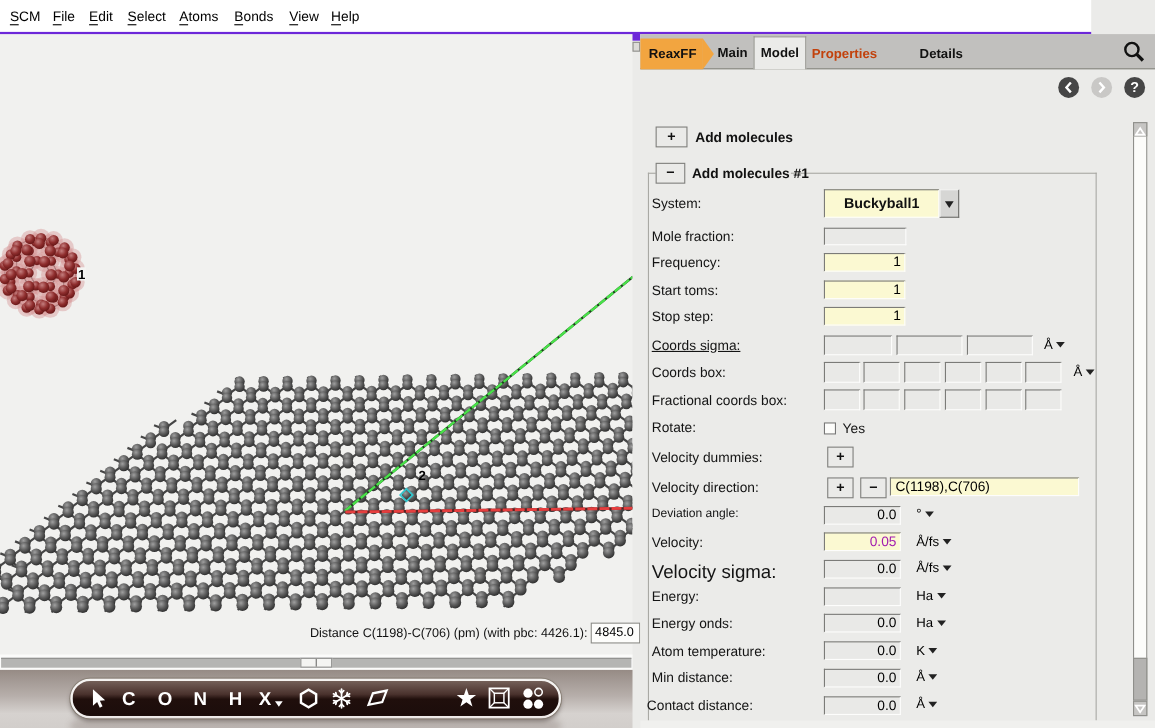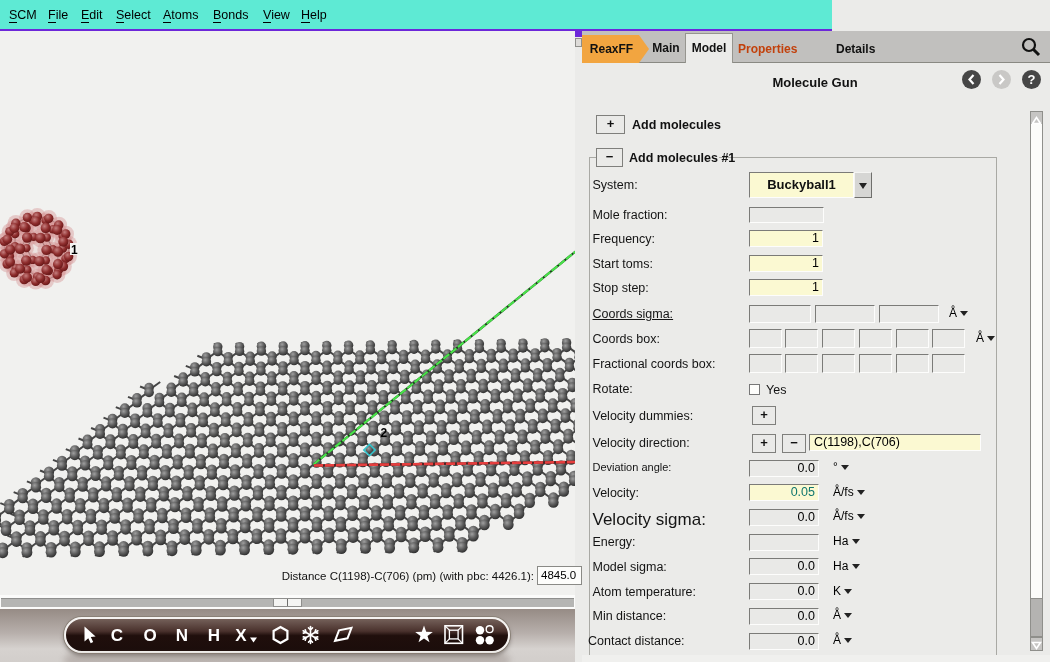--- a/index.html
+++ b/index.html
@@ -1,20 +1,20 @@
 <!DOCTYPE html>
 <html><head>
 <meta charset="utf-8">
 <style>
   html,body{margin:0;padding:0;}
   body{width:1050px;height:662px;position:relative;overflow:hidden;
        font-family:"Liberation Sans",sans-serif;background:#ebebe9;}
   .abs{position:absolute;}
   
-  #menubar{left:0;top:0;width:832px;height:29px;background:#5eead4;border-bottom:8px solid #6d28d9;}
+  #menubar{left:0;top:0;width:992px;height:29px;background:#ffffff;border-bottom:8px solid #6d28d9;}
   .mitem{position:absolute;top:8px;font-size:12.5px;color:#000;}
   .mitem u{text-decoration:none;border-bottom:1.4px solid #000;padding-bottom:0px;}
   
   #viewer{left:0;top:31px;width:575px;height:566px;background:#f1f1ef;overflow:hidden;}
   #grab{left:575px;top:38px;width:7px;height:9px;background:#dddbd8;border:1px solid #8f8f8b;box-sizing:border-box;}
   
   #panel{left:582px;top:31px;width:468px;height:631px;background:#ebebe9;overflow:hidden;}
 </style>
 </head>
 <body>
@@ -2034,21 +2034,20 @@
     <div class="abs" style="left: 57px; top: 4px; width: 0px; height: 0px; border-top: 14px solid transparent; border-bottom: 14px solid transparent; border-left: 10px solid rgb(242, 165, 64);"></div>
     <div class="abs" style="left: 3px; top: 11px; width: 53px; text-align: center; font-size: 12px; font-weight: bold; color: rgb(17, 17, 17);">ReaxFF</div>
     <div class="abs" style="left: 65px; top: 4px; width: 38px; height: 28px; border-right: 1px solid rgb(150, 149, 143); font-size: 12px; font-weight: bold; color: rgb(17, 17, 17); text-align: center; line-height: 27px;">Main</div>
     <div class="abs" style="left: 103px; top: 2px; width: 48px; height: 30px; background: rgb(235, 235, 233); border-top: 1px solid rgb(150, 149, 143); border-right: 1px solid rgb(150, 149, 143); border-left: 1px solid rgb(150, 149, 143); border-image: initial; border-bottom: none; box-sizing: border-box; font-size: 12px; font-weight: bold; color: rgb(17, 17, 17); text-align: center; line-height: 29px;">Model</div>
     <div class="abs" style="left: 156px; top: 11px; font-size: 12px; font-weight: bold; color: #c2410c;">Properties</div>
     <div class="abs" style="left: 227px; top: 11px; font-size: 12px; font-weight: bold; color: rgb(17, 17, 17); padding-left: 27px;">Details</div>
     <div class="abs" style="left: 438px; top: 5px; width: 22px; height: 22px;"><svg width="22" height="22" xmlns="http://www.w3.org/2000/svg">
         <circle cx="9" cy="9" r="6" fill="none" stroke="#111" stroke-width="2.2"></circle>
         <line x1="13.5" y1="13.5" x2="19" y2="19" stroke="#111" stroke-width="3"></line>
       </svg></div>
-    <div class="abs" style="left: 133px; top: 44px; width: 200px; text-align: center; font-size: 13px; font-weight: bold; color: rgb(17, 17, 17);">Molecule Gun</div>
     <div class="abs" style="left: 380px; top: 38.5px; width: 19px; height: 19px; border-radius: 50%; background: rgb(70, 70, 70); color: rgb(255, 255, 255); text-align: center; font-size: 13px; font-weight: bold; line-height: 19px;"><svg width="19" height="19">
         <path d="M 11.5 5 L 7.5 9.5 L 11.5 14" fill="none" stroke="#fff" stroke-width="2.2"></path>
       </svg></div>
     <div class="abs" style="left: 410px; top: 38.5px; width: 19px; height: 19px; border-radius: 50%; background: rgb(201, 200, 198); color: rgb(255, 255, 255); text-align: center; font-size: 13px; font-weight: bold; line-height: 19px;"><svg width="19" height="19">
         <path d="M 7.5 5 L 11.5 9.5 L 7.5 14" fill="none" stroke="#fff" stroke-width="2.2"></path>
       </svg></div>
     <div class="abs" style="left: 440px; top: 38.5px; width: 19px; height: 19px; border-radius: 50%; background: rgb(70, 70, 70); color: rgb(255, 255, 255); text-align: center; font-size: 13px; font-weight: bold; line-height: 19px;">?</div>
     <div class="abs" style="left: 14px; top: 84px; width: 29px; height: 19px; background: rgb(234, 234, 232); border: 1px solid rgb(127, 127, 124); box-sizing: border-box; text-align: center; font-size: 13px; font-weight: bold; line-height: 16px; color: rgb(17, 17, 17);">+</div>
     <div class="abs" style="left: 50px; top: 87px; font-size: 12.5px; font-weight: bold; color: rgb(17, 17, 17);">Add molecules</div>
     <div class="abs" style="left: 7px; top: 126px; width: 408px; height: 498px; border-left: 1px solid rgb(169, 169, 164); border-top: 1px solid rgb(169, 169, 164); border-right: 1px solid rgb(169, 169, 164); box-sizing: border-box;"></div>
@@ -2093,29 +2092,29 @@
     <div class="abs" style="left: 10.5px; top: 377.5px; font-size: 12.5px; color: rgb(20, 20, 20);">Velocity dummies:</div>
     <div class="abs" style="left: 170px; top: 375px; width: 24px; height: 19px; background: rgb(234, 234, 232); border: 1px solid rgb(127, 127, 124); box-sizing: border-box; text-align: center; font-size: 13px; font-weight: bold; line-height: 16px; color: rgb(17, 17, 17);">+</div>
     <div class="abs" style="left: 10.5px; top: 404.5px; font-size: 12.5px; color: rgb(20, 20, 20);">Velocity direction:</div>
     <div class="abs" style="left: 170px; top: 403px; width: 24px; height: 19px; background: rgb(234, 234, 232); border: 1px solid rgb(127, 127, 124); box-sizing: border-box; text-align: center; font-size: 13px; font-weight: bold; line-height: 16px; color: rgb(17, 17, 17);">+</div>
     <div class="abs" style="left: 200px; top: 403px; width: 24px; height: 19px; background: rgb(234, 234, 232); border: 1px solid rgb(127, 127, 124); box-sizing: border-box; text-align: center; font-size: 13px; font-weight: bold; line-height: 16px; color: rgb(17, 17, 17);">−</div>
     <div class="abs" style="left: 227px; top: 403px; width: 172px; height: 17px; box-sizing: border-box; border-width: 1.5px; border-style: solid; border-color: rgb(123, 123, 120) rgb(253, 253, 252) rgb(253, 253, 252) rgb(123, 123, 120); background: rgb(251, 249, 210); font-size: 12.5px; color: rgb(0, 0, 0); line-height: 14px; padding-left: 4px;">C(1198),C(706)</div>
     <div class="abs" style="left: 10.5px; top: 430px; font-size: 11px; color: rgb(20, 20, 20);">Deviation angle:</div>
     <div class="abs" style="left: 167px; top: 428.5px; width: 70px; height: 17px; box-sizing: border-box; border-width: 1.5px; border-style: solid; border-color: rgb(123, 123, 120) rgb(253, 253, 252) rgb(253, 253, 252) rgb(123, 123, 120); background: rgb(233, 233, 231); font-size: 12.5px; color: rgb(0, 0, 0); line-height: 14px; text-align: right; padding-right: 3px;">0.0</div>
     <div class="abs" style="left: 251px; top: 429px; font-size: 12px; color: rgb(0, 0, 0);">°&nbsp;<span style="display:inline-block;vertical-align:1px;width:0;height:0;border-left:4px solid transparent;border-right:4px solid transparent;border-top:5px solid #222;"></span></div>
     <div class="abs" style="left: 10.5px; top: 454.5px; font-size: 12.5px; color: rgb(20, 20, 20);">Velocity:</div>
-    <div class="abs" style="left: 167px; top: 453px; width: 70px; height: 17px; box-sizing: border-box; border-width: 1.5px; border-style: solid; border-color: rgb(123, 123, 120) rgb(253, 253, 252) rgb(253, 253, 252) rgb(123, 123, 120); background: rgb(251, 249, 210); font-size: 12.5px; color: #0f766e; line-height: 14px; text-align: right; padding-right: 3px;">0.05</div>
+    <div class="abs" style="left: 167px; top: 453px; width: 70px; height: 17px; box-sizing: border-box; border-width: 1.5px; border-style: solid; border-color: rgb(123, 123, 120) rgb(253, 253, 252) rgb(253, 253, 252) rgb(123, 123, 120); background: rgb(251, 249, 210); font-size: 12.5px; color: #a21caf; line-height: 14px; text-align: right; padding-right: 3px;">0.05</div>
     <div class="abs" style="left: 251px; top: 453.5px; font-size: 12px; color: rgb(0, 0, 0);">Å/fs&nbsp;<span style="display:inline-block;vertical-align:1px;width:0;height:0;border-left:4px solid transparent;border-right:4px solid transparent;border-top:5px solid #222;"></span></div>
     <div class="abs" style="left: 10.5px; top: 479.3px; font-size: 17px; color: rgb(20, 20, 20);">Velocity sigma:</div>
     <div class="abs" style="left: 167px; top: 477.7px; width: 70px; height: 17px; box-sizing: border-box; border-width: 1.5px; border-style: solid; border-color: rgb(123, 123, 120) rgb(253, 253, 252) rgb(253, 253, 252) rgb(123, 123, 120); background: rgb(233, 233, 231); font-size: 12.5px; color: rgb(0, 0, 0); line-height: 14px; text-align: right; padding-right: 3px;">0.0</div>
     <div class="abs" style="left: 251px; top: 478.3px; font-size: 12px; color: rgb(0, 0, 0);">Å/fs&nbsp;<span style="display:inline-block;vertical-align:1px;width:0;height:0;border-left:4px solid transparent;border-right:4px solid transparent;border-top:5px solid #222;"></span></div>
     <div class="abs" style="left: 10.5px; top: 504px; font-size: 12.5px; color: rgb(20, 20, 20);">Energy:</div>
     <div class="abs" style="left: 167px; top: 502.5px; width: 70px; height: 17px; box-sizing: border-box; border-width: 1.5px; border-style: solid; border-color: rgb(123, 123, 120) rgb(253, 253, 252) rgb(253, 253, 252) rgb(123, 123, 120); background: rgb(233, 233, 231); font-size: 12.5px; color: rgb(0, 0, 0); line-height: 14px; padding-left: 4px;"></div>
     <div class="abs" style="left: 251px; top: 503px; font-size: 12px; color: rgb(0, 0, 0);">Ha&nbsp;<span style="display:inline-block;vertical-align:1px;width:0;height:0;border-left:4px solid transparent;border-right:4px solid transparent;border-top:5px solid #222;"></span></div>
-    <div class="abs" style="left: 10.5px; top: 528.8px; font-size: 12.5px; color: rgb(20, 20, 20);">Model sigma:</div>
+    <div class="abs" style="left: 10.5px; top: 528.8px; font-size: 12.5px; color: rgb(20, 20, 20);">Energy onds:</div>
     <div class="abs" style="left: 167px; top: 527.3px; width: 70px; height: 17px; box-sizing: border-box; border-width: 1.5px; border-style: solid; border-color: rgb(123, 123, 120) rgb(253, 253, 252) rgb(253, 253, 252) rgb(123, 123, 120); background: rgb(233, 233, 231); font-size: 12.5px; color: rgb(0, 0, 0); line-height: 14px; text-align: right; padding-right: 3px;">0.0</div>
     <div class="abs" style="left: 251px; top: 527.8px; font-size: 12px; color: rgb(0, 0, 0);">Ha&nbsp;<span style="display:inline-block;vertical-align:1px;width:0;height:0;border-left:4px solid transparent;border-right:4px solid transparent;border-top:5px solid #222;"></span></div>
     <div class="abs" style="left: 10.5px; top: 553.6px; font-size: 12.5px; color: rgb(20, 20, 20);">Atom temperature:</div>
     <div class="abs" style="left: 167px; top: 552.1px; width: 70px; height: 17px; box-sizing: border-box; border-width: 1.5px; border-style: solid; border-color: rgb(123, 123, 120) rgb(253, 253, 252) rgb(253, 253, 252) rgb(123, 123, 120); background: rgb(233, 233, 231); font-size: 12.5px; color: rgb(0, 0, 0); line-height: 14px; text-align: right; padding-right: 3px;">0.0</div>
     <div class="abs" style="left: 251px; top: 552.6px; font-size: 12px; color: rgb(0, 0, 0);">K&nbsp;<span style="display:inline-block;vertical-align:1px;width:0;height:0;border-left:4px solid transparent;border-right:4px solid transparent;border-top:5px solid #222;"></span></div>
     <div class="abs" style="left: 10.5px; top: 578.4px; font-size: 12.5px; color: rgb(20, 20, 20);">Min distance:</div>
     <div class="abs" style="left: 167px; top: 576.9px; width: 70px; height: 17px; box-sizing: border-box; border-width: 1.5px; border-style: solid; border-color: rgb(123, 123, 120) rgb(253, 253, 252) rgb(253, 253, 252) rgb(123, 123, 120); background: rgb(233, 233, 231); font-size: 12.5px; color: rgb(0, 0, 0); line-height: 14px; text-align: right; padding-right: 3px;">0.0</div>
     <div class="abs" style="left: 251px; top: 577.4px; font-size: 12px; color: rgb(0, 0, 0);">Å&nbsp;<span style="display:inline-block;vertical-align:1px;width:0;height:0;border-left:4px solid transparent;border-right:4px solid transparent;border-top:5px solid #222;"></span></div>
     <div class="abs" style="left: 6px; top: 603.2px; font-size: 12.5px; color: rgb(20, 20, 20);">Contact distance:</div>
     <div class="abs" style="left: 167px; top: 601.7px; width: 70px; height: 17px; box-sizing: border-box; border-width: 1.5px; border-style: solid; border-color: rgb(123, 123, 120) rgb(253, 253, 252) rgb(253, 253, 252) rgb(123, 123, 120); background: rgb(233, 233, 231); font-size: 12.5px; color: rgb(0, 0, 0); line-height: 14px; text-align: right; padding-right: 3px;">0.0</div>

